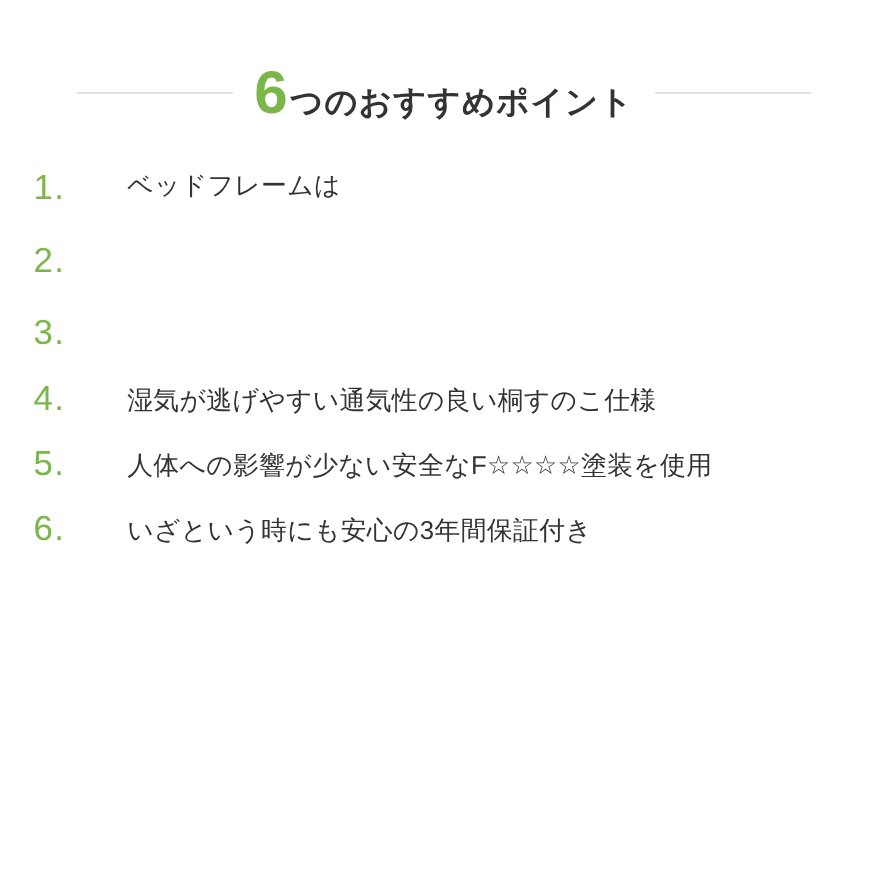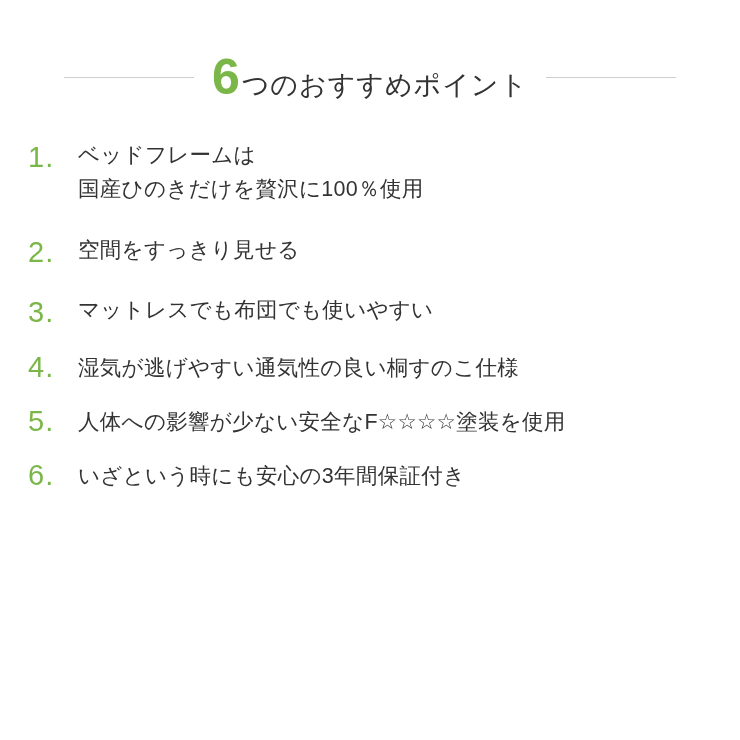--- a/index.html
+++ b/index.html
@@ -46,21 +46,21 @@
   }
   .header-number {
     font-size: 50px;
     font-weight: bold;
     color: #7ab648;
     line-height: 1;
     letter-spacing: 0px;
   }
   .header-text {
     font-size: 27px;
-    font-weight: normal;
+    font-weight: bold;
     color: #333333;
     line-height: 1;
     letter-spacing: 1px;
     margin-left: 2px;
   }
 
   
   .list {
     position: absolute;
     top: 138px;
@@ -81,20 +81,21 @@
     line-height: 1;
     text-align: left;
     padding-left: 4px;
     padding-top: 6px;
     box-sizing: border-box;
     letter-spacing: 1px;
   }
   .item-lines {
     flex: 1 1 auto;
     padding-top: 0px;
+    margin-left: 28px;
   }
   .item-line {
     font-size: 21.5px;
     line-height: 34px;
     color: #333333;
     letter-spacing: 0.3px;
     white-space: nowrap;
   }
 
   
@@ -125,35 +126,32 @@
     </div>
     <div class="header-rule right"></div>
   </div>
 
   <div class="list">
 
     <div class="list-item item-1">
       <div class="item-number">1.</div>
       <div class="item-lines">
         <div class="item-line">ベッドフレームは</div>
-        <div class="item-line">国産ひのきだけを贅沢に100％使用</div>
       </div>
     </div>
 
     <div class="list-item item-2">
       <div class="item-number">2.</div>
       <div class="item-lines">
-        <div class="item-line">空間をすっきり見せる</div>
       </div>
     </div>
 
     <div class="list-item item-3">
       <div class="item-number">3.</div>
       <div class="item-lines">
-        <div class="item-line">マットレスでも布団でも使いやすい</div>
       </div>
     </div>
 
     <div class="list-item item-4">
       <div class="item-number">4.</div>
       <div class="item-lines">
         <div class="item-line">湿気が逃げやすい通気性の良い桐すのこ仕様</div>
       </div>
     </div>
 

